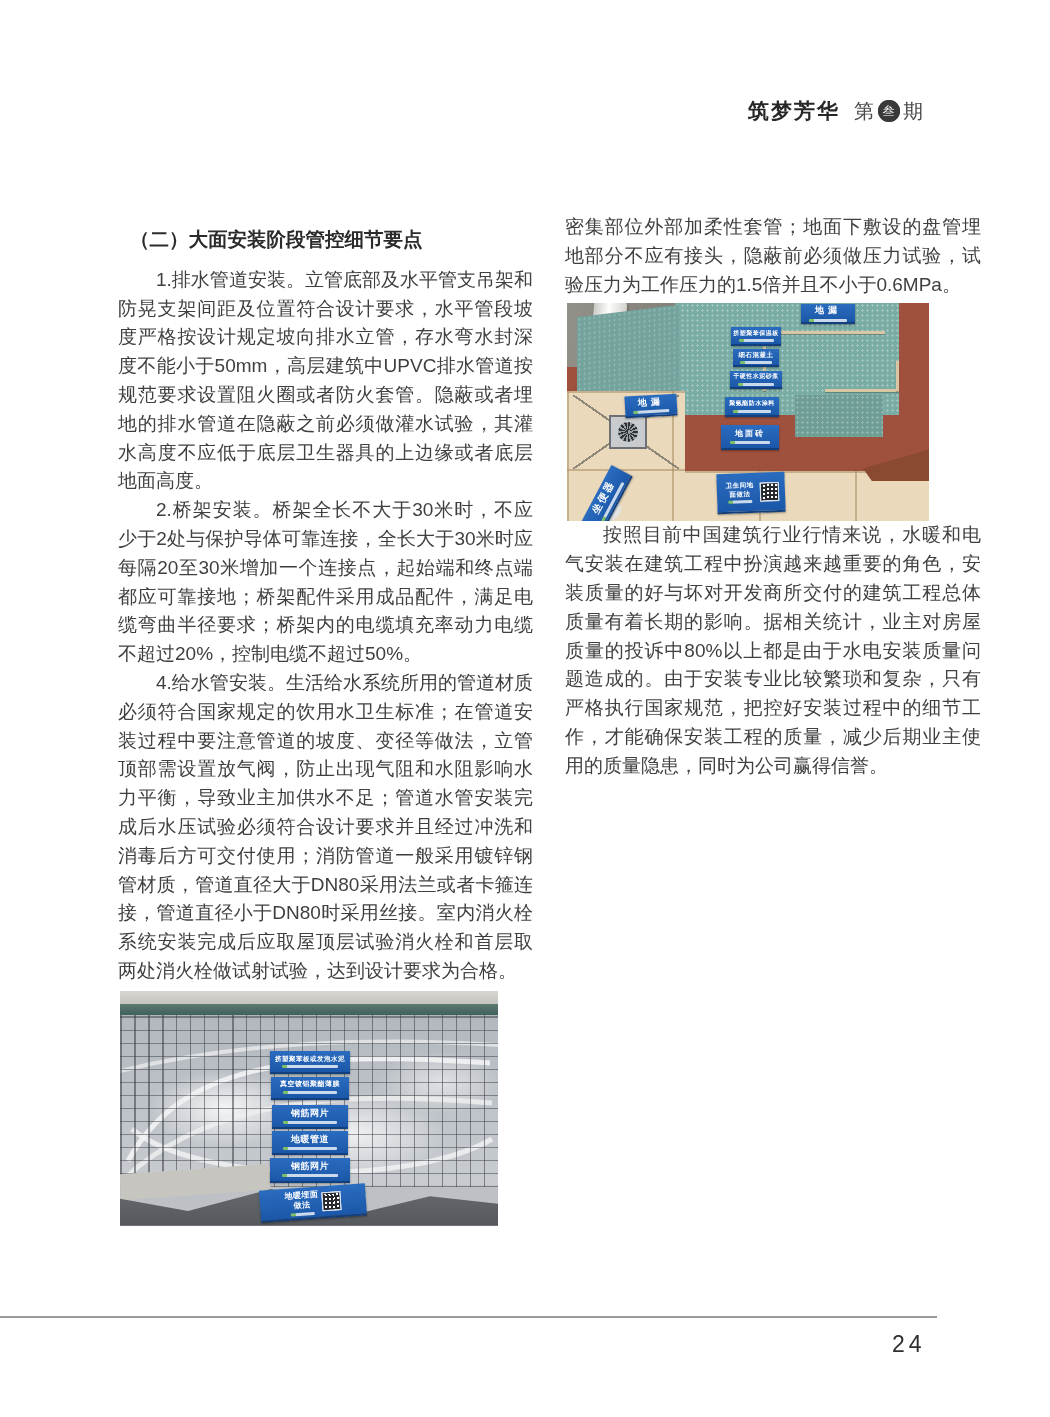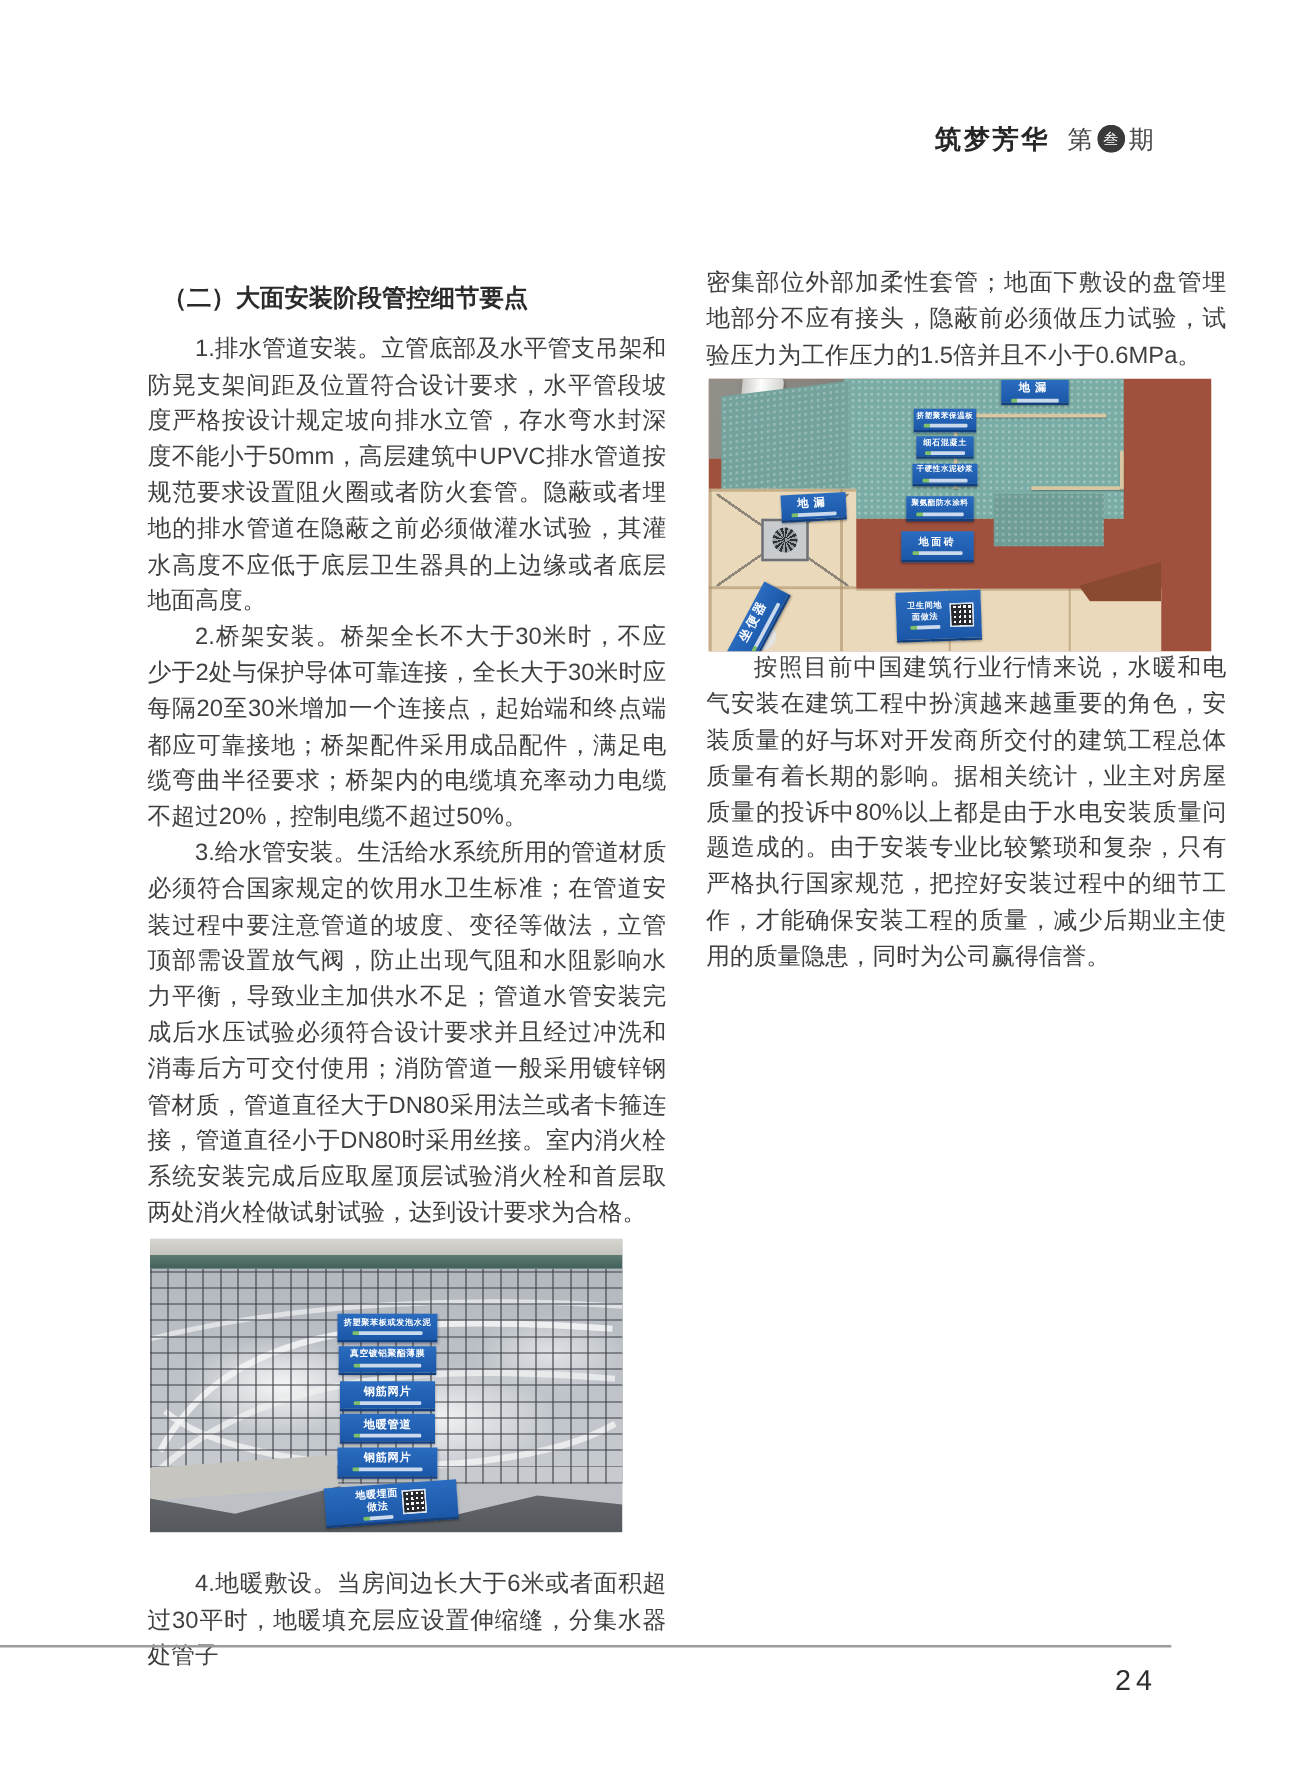--- a/index.html
+++ b/index.html
@@ -19,21 +19,21 @@
   .col-right{left:565px;width:416px;}
   .col h3{margin:12px;font-size:19.5px;line-height:28.8px;font-weight:bold;color:#2b2b2b;}
   .col p{margin:0;font-size:19px;line-height:28.8px;text-align:justify;text-indent:2em;color:#3f3f3f;}
   .col p.no-indent{text-indent:0;}
   .after-photo{margin-top:28px !important;}
   .conclusion-h{margin-top:62px !important;}
 
   
   .photo{position:relative;overflow:hidden;}
   .photo1{width:378px;height:235px;margin:5px 0 0 2px;background:#bdc1c6;}
-  .photo2{width:402px;height:218px;margin:4px 0 0 2px;background:#a0513e;}
+  .photo2{width:362px;height:218px;margin:4px 0 0 2px;background:#a0513e;}
 
   
   .sign{position:absolute;background:linear-gradient(#2a6cc0,#1b57a8);border-bottom:2px solid #123f7e;
         color:#fff;display:flex;flex-direction:column;align-items:center;justify-content:center;
         text-align:center;box-shadow:0 1px 2px rgba(0,0,0,.35);}
   .sign-text{font-size:7.5px;font-weight:bold;letter-spacing:.5px;line-height:1.25;white-space:nowrap;}
   .sign-logo{margin-top:2px;width:70%;height:3px;border-radius:1px;
              background:linear-gradient(90deg,#8fd05e 0 5px,rgba(255,255,255,.9) 5px 100%);opacity:.85;}
   .qr{width:17px;height:17px;background:#fff;border:1px solid #d7e2f2;
       background-image:repeating-linear-gradient(0deg,#26292e 0 2px,transparent 2px 4px),
@@ -107,21 +107,21 @@
       <span>第</span>
       <span class="issue-circle">叁</span>
       <span>期</span>
     </span>
   </div>
 
   <div class="col col-left">
     <h3>（二）大面安装阶段管控细节要点</h3>
     <p>1.排水管道安装。立管底部及水平管支吊架和防晃支架间距及位置符合设计要求，水平管段坡度严格按设计规定坡向排水立管，存水弯水封深度不能小于50mm，高层建筑中UPVC排水管道按规范要求设置阻火圈或者防火套管。隐蔽或者埋地的排水管道在隐蔽之前必须做灌水试验，其灌水高度不应低于底层卫生器具的上边缘或者底层地面高度。</p>
     <p>2.桥架安装。桥架全长不大于30米时，不应少于2处与保护导体可靠连接，全长大于30米时应每隔20至30米增加一个连接点，起始端和终点端都应可靠接地；桥架配件采用成品配件，满足电缆弯曲半径要求；桥架内的电缆填充率动力电缆不超过20%，控制电缆不超过50%。</p>
-    <p>3.给水管安装。生活给水系统所用的管道材质必须符合国家规定的饮用水卫生标准；在管道安装过程中要注意管道的坡度、变径等做法，立管顶部需设置放气阀，防止出现气阻和水阻影响水力平衡，导致业主加供水不足；管道水管安装完成后水压试验必须符合设计要求并且经过冲洗和消毒后方可交付使用；消防管道一般采用镀锌钢管材质，管道直径大于DN80采用法兰或者卡箍连接，管道直径小于DN80时采用丝接。室内消火栓系统安装完成后应取屋顶层试验消火栓和首层取两处消火栓做试射试验，达到设计要求为合格。</p>
+    <p>4.给水管安装。生活给水系统所用的管道材质必须符合国家规定的饮用水卫生标准；在管道安装过程中要注意管道的坡度、变径等做法，立管顶部需设置放气阀，防止出现气阻和水阻影响水力平衡，导致业主加供水不足；管道水管安装完成后水压试验必须符合设计要求并且经过冲洗和消毒后方可交付使用；消防管道一般采用镀锌钢管材质，管道直径大于DN80采用法兰或者卡箍连接，管道直径小于DN80时采用丝接。室内消火栓系统安装完成后应取屋顶层试验消火栓和首层取两处消火栓做试射试验，达到设计要求为合格。</p>
 
     <div class="photo photo1">
       <div class="p1-concrete-top"></div>
       <div class="p1-beam"></div>
       <div class="p1-foil"></div>
       <svg class="p1-pipes" width="378" height="180" viewBox="0 0 378 180">
         <path d="M8,150 C60,55 170,38 370,52" stroke="#f2f3f4" stroke-width="5" fill="none" opacity="0.9"></path>
         <path d="M4,168 C85,92 210,78 372,92" stroke="#eceeef" stroke-width="5" fill="none" opacity="0.85"></path>
         <path d="M12,118 C75,172 290,176 372,128" stroke="#f0f1f2" stroke-width="5" fill="none" opacity="0.85"></path>
         <path d="M0,60 C120,30 260,26 378,34" stroke="#e9eaec" stroke-width="4" fill="none" opacity="0.8"></path>
@@ -152,21 +152,20 @@
       </div>
       <div class="sign sign-method" style="left:140px;top:196px;width:102px;height:26px;transform:rotate(-4deg);">
         <span class="txtcol">
           <span class="sign-text" style="font-size:8px;">地暖埋面做法</span>
           <span class="sign-logo"></span>
         </span>
         <span class="qr"></span>
       </div>
     </div>
 
-    <p class="after-photo">4.地暖敷设。当房间边长大于6米或者面积超过30平时，地暖填充层应设置伸缩缝，分集水器处管子</p>
   </div>
 
   <div class="col col-right">
     <p class="no-indent">密集部位外部加柔性套管；地面下敷设的盘管埋地部分不应有接头，隐蔽前必须做压力试验，试验压力为工作压力的1.5倍并且不小于0.6MPa。</p>
 
     <div class="photo photo2">
       <div class="p2-wall"></div>
       <div class="p2-pvc"></div>
       <div class="p2-teal-main teal"></div>
       <div class="p2-teal-left teal"></div>

